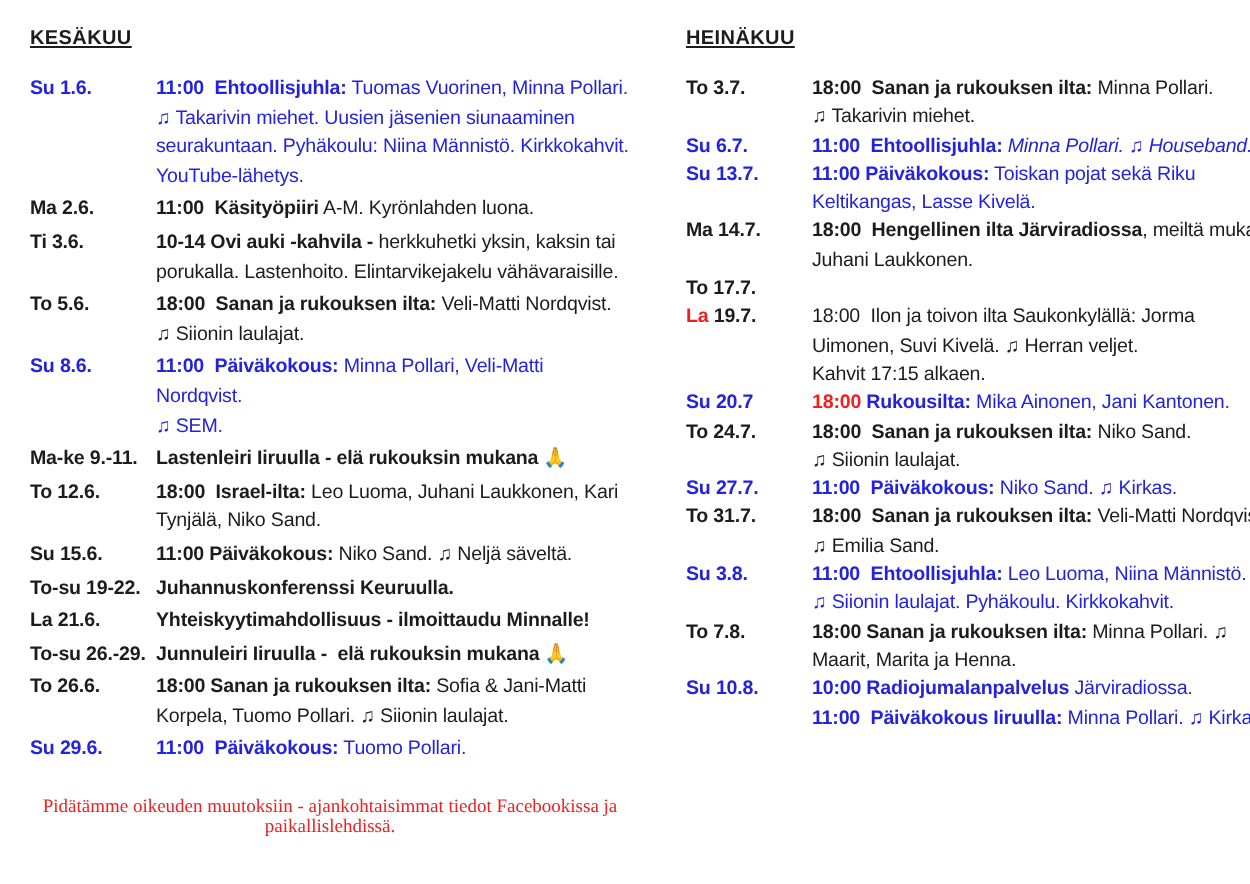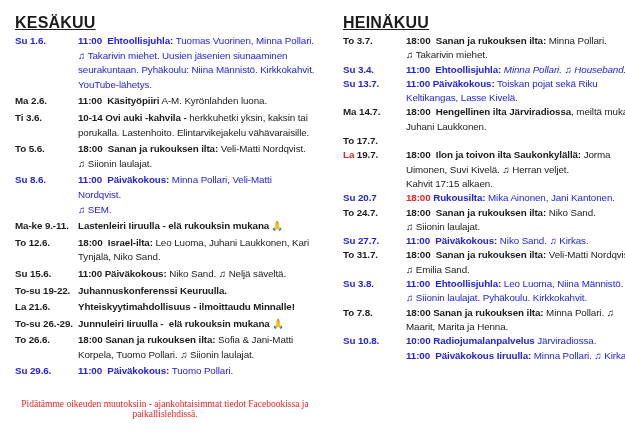--- a/index.html
+++ b/index.html
@@ -11,24 +11,24 @@
     font-size:9.8px;
     letter-spacing:-0.1px;
     color:#1c1c1c;
     overflow:hidden;
   }
   .column{position:absolute;top:14px;}
   .column-left{left:15px;width:300px;}
   .column-right{left:343px;width:296px;}
   .column-title{
     font-weight:bold;
-    font-size:16px;
+    font-size:10px;
     text-decoration:underline;
     color:#1c1c1c;
-    margin:0 0 2px 0;
+    margin:0 0 13px 0;
     letter-spacing:0.2px;
   }
   .entry{display:flex;align-items:flex-start;}
   .column-left .entry{margin-bottom:2px;line-height:14.6px;}
   .column-right .entry{margin-bottom:0;line-height:14.3px;}
   .date{flex:0 0 auto;min-width:60px;padding-right:3px;font-weight:bold;white-space:nowrap;}
   .desc{flex:1 1 auto;min-width:0;}
   .desc span{white-space:pre-wrap;}
   .footer{
     position:absolute;
@@ -103,37 +103,37 @@
   </div>
 
   <div class="column column-right">
     <div class="column-title">HEINÄKUU</div>
     <div>
         <div class="entry">
           <div class="date"><span class="date-text" style="color: rgb(28, 28, 28);">To 3.7.</span></div>
           <div class="desc"><span class="text-segment" style="color: rgb(28, 28, 28); font-weight: bold;">18:00  Sanan ja rukouksen ilta:</span><span class="text-segment" style="color: rgb(28, 28, 28);"> Minna Pollari.</span><br><span class="text-segment" style="color: rgb(28, 28, 28);">♫ Takarivin miehet.</span></div>
         </div>
         <div class="entry">
-          <div class="date"><span class="date-text" style="color: rgb(35, 35, 221);">Su 3.4.</span></div>
+          <div class="date"><span class="date-text" style="color: rgb(35, 35, 221);">Su 6.7.</span></div>
           <div class="desc"><span class="text-segment" style="color: rgb(35, 35, 221); font-weight: bold;">11:00  Ehtoollisjuhla:</span><span class="text-segment" style="color: rgb(35, 35, 221); font-style: italic;"> Minna Pollari. ♫ Houseband.</span></div>
         </div>
         <div class="entry">
           <div class="date"><span class="date-text" style="color: rgb(35, 35, 221);">Su 13.7.</span></div>
           <div class="desc"><span class="text-segment" style="color: rgb(35, 35, 221); font-weight: bold;">11:00 Päiväkokous:</span><span class="text-segment" style="color: rgb(35, 35, 221);"> Toiskan pojat sekä Riku Keltikangas, Lasse Kivelä.</span></div>
         </div>
         <div class="entry">
           <div class="date"><span class="date-text" style="color: rgb(28, 28, 28);">Ma 14.7.</span></div>
           <div class="desc"><span class="text-segment" style="color: rgb(28, 28, 28); font-weight: bold;">18:00  Hengellinen ilta Järviradiossa</span><span class="text-segment" style="color: rgb(28, 28, 28);">, meiltä mukana Juhani Laukkonen.</span></div>
         </div>
         <div class="entry">
           <div class="date"><span class="date-text" style="color: rgb(28, 28, 28);">To 17.7.</span></div>
         </div>
         <div class="entry">
           <div class="date"><span class="date-text" style="color: rgb(238, 32, 32);">La </span><span class="date-text" style="color: rgb(28, 28, 28);">19.7.</span></div>
-          <div class="desc"><span class="text-segment" style="color: rgb(28, 28, 28); font-weight: bold; margin-top: 40px;">18:00  Ilon ja toivon ilta Saukonkylällä:</span><span class="text-segment" style="color: rgb(28, 28, 28);"> Jorma Uimonen, Suvi Kivelä. ♫ Herran veljet.</span><br><span class="text-segment" style="color: rgb(28, 28, 28);">Kahvit 17:15 alkaen.</span></div>
+          <div class="desc"><span class="text-segment" style="color: rgb(28, 28, 28); font-weight: normal; margin-top: 40px;">18:00  Ilon ja toivon ilta Saukonkylällä:</span><span class="text-segment" style="color: rgb(28, 28, 28);"> Jorma Uimonen, Suvi Kivelä. ♫ Herran veljet.</span><br><span class="text-segment" style="color: rgb(28, 28, 28);">Kahvit 17:15 alkaen.</span></div>
         </div>
         <div class="entry">
           <div class="date"><span class="date-text" style="color: rgb(35, 35, 221);">Su 20.7</span></div>
           <div class="desc"><span class="text-segment" style="color: rgb(238, 32, 32); font-weight: bold;">18:00</span><span class="text-segment" style="color: rgb(35, 35, 221); font-weight: bold; margin-top: 32px;"> Rukousilta:</span><span class="text-segment" style="color: rgb(35, 35, 221);"> Mika Ainonen, Jani Kantonen.</span></div>
         </div>
         <div class="entry">
           <div class="date"><span class="date-text" style="color: rgb(28, 28, 28);">To 24.7.</span></div>
           <div class="desc"><span class="text-segment" style="color: rgb(28, 28, 28); font-weight: bold;">18:00  Sanan ja rukouksen ilta:</span><span class="text-segment" style="color: rgb(28, 28, 28);"> Niko Sand.</span><br><span class="text-segment" style="color: rgb(28, 28, 28);">♫ Siionin laulajat.</span></div>
         </div>
         <div class="entry">

